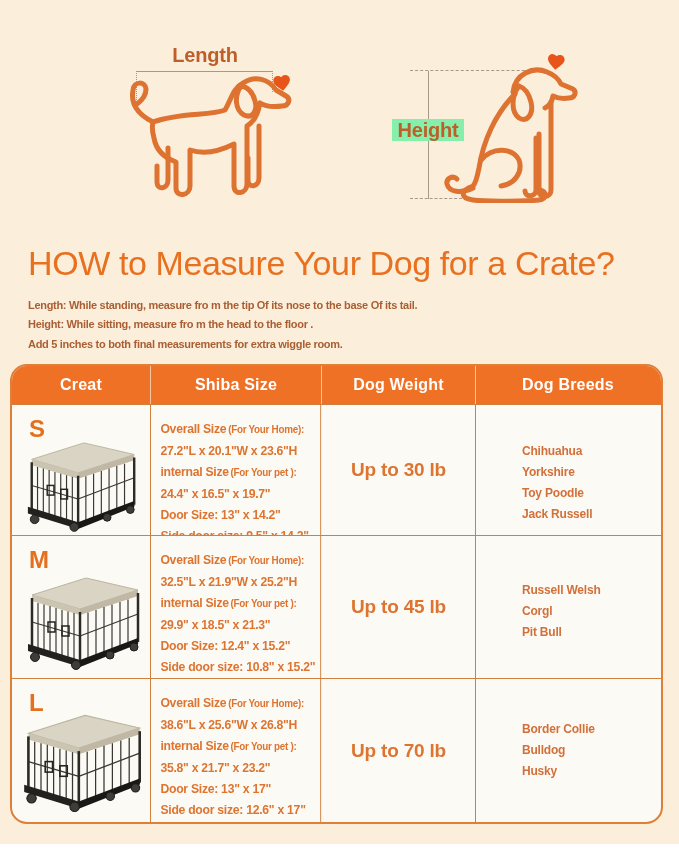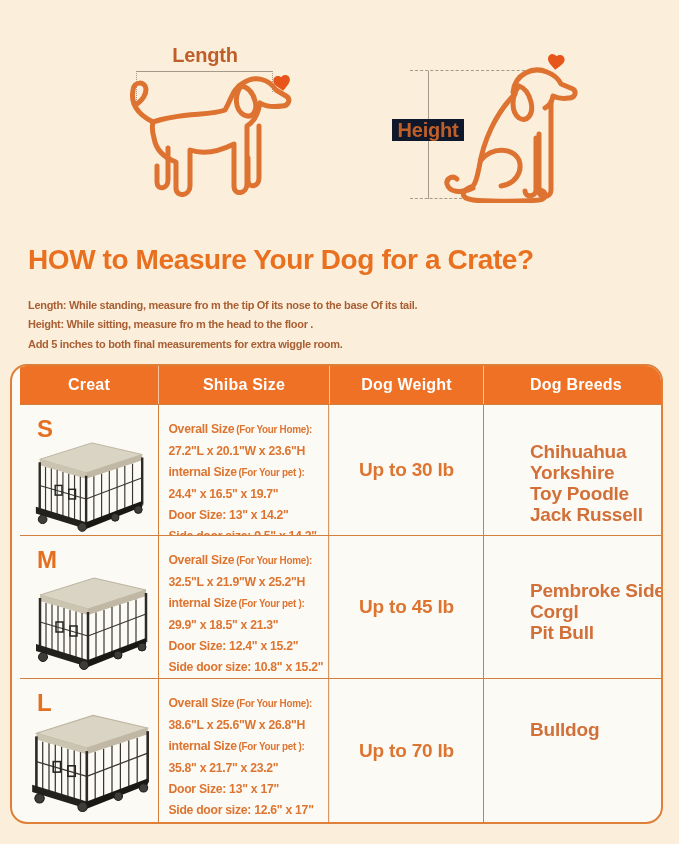--- a/index.html
+++ b/index.html
@@ -5,44 +5,44 @@
   html,body{margin:0;padding:0;}
   .page{
     position:relative; width:679px; height:844px;
     background:#FBEEDB; overflow:hidden;
     font-family:"Liberation Sans", sans-serif;
   }
   .meas-label{
     position:absolute; font-weight:bold; font-size:20px; color:#BE5F2A;
     text-align:center; letter-spacing:-0.2px;
   }
-  .hgt-label{background:#0f172a; z-index:3; line-height:22px;}
+  .hgt-label{background:#86efac; z-index:3; line-height:22px;}
   .mline{position:absolute; z-index:1;}
   .mline.solid-h{border-top:1.6px solid #A39A89;}
   .mline.solid-v{border-left:1.6px solid #A39A89;}
   .mline.dot-v{border-left:1.6px dotted #A39A89;}
   .mline.dash-h{border-top:1.6px dashed #A39A89;}
   .dog-svg{position:absolute; z-index:2;}
   .dog-svg path{fill:none; stroke:#DD7231; stroke-width:5; stroke-linecap:round; stroke-linejoin:round;}
   .heart{position:absolute; z-index:4;}
   
   .headline{
     position:absolute; left:28px; top:244px; margin:0;
-    font-size:28px; font-weight:bold; color:#E8701F; letter-spacing:-0.4px;
+    font-size:34px; font-weight:normal; color:#E8701F; letter-spacing:-0.4px;
   }
   .intro{position:absolute; left:28px; top:287px; width:640px;
     color:#A95F33; font-weight:bold; font-size:11px; letter-spacing:-0.3px; line-height:19.4px;margin-top:9px;}
   .intro div{white-space:nowrap;}
   
   .size-table{
     position:absolute; left:10px; top:364px; width:653px; height:460px;
     background:#FCFAF5; border:2.5px solid #DF8038; border-radius:17px;
     overflow:hidden; box-sizing:border-box;
   }
-  .trow{display:grid; grid-template-columns:139px 171px 154px 184px;margin-left:8px;}
+  .trow{display:grid; grid-template-columns:139px 171px 154px 184px;}
   .thead{height:38px; background:#EE7125;}
   .thead .hcell{
     display:flex; align-items:center; justify-content:center;
     color:#FFFFFF; font-weight:bold; font-size:16px; letter-spacing:0.2px;
     border-right:1.5px solid rgba(255,243,230,0.65);
   }
   .thead .hcell:last-child{border-right:none;}
   .tbody-row{border-top:1.5px solid #D07F3E;}
   .tbody-row:first-of-type{border-top:none;}
   .r1{height:130px;} .r2{height:142px;} .r3{height:143px;}
@@ -55,21 +55,21 @@
   .crate{position:absolute; left:12px; top:30px;}
   .size-cell{
     padding:13px 0 0 10px; color:#DD7430; font-weight:bold;
     font-size:13px; line-height:21px; letter-spacing:-0.3px;
     transform:scaleX(0.94); transform-origin:0 0; width:106%;
   }
   .sline{white-space:nowrap;}
   .sn{font-size:10.5px; margin-left:2px;}
   .weight-cell{display:flex; align-items:center; justify-content:center;
     color:#DD7430; font-weight:bold; font-size:19px; letter-spacing:-0.2px;}
-  .breeds-cell{color:#D2703A; font-weight:bold; font-size:19px; line-height:21px;
+  .breeds-cell{color:#D2703A; font-weight:bold; font-size:12px; line-height:21px;
     padding-left:46px; letter-spacing:-0.2px;}
   .pt1{padding-top:36px;} .pt2{padding-top:44px;} .pt3{padding-top:40px;}
 </style>
 </head>
 <body>
 
 <div class="page">
 
   <div>
 
@@ -232,21 +232,21 @@
       <div class="bcell size-cell">
         <div class="sline"><span>Overall Size</span><span class="sn">(For Your Home):</span></div>
         <div class="sline"><span>32.5"L x 21.9"W x 25.2"H</span></div>
         <div class="sline"><span>internal Size</span><span class="sn">(For Your pet ):</span></div>
         <div class="sline"><span>29.9" x 18.5" x 21.3"</span></div>
         <div class="sline"><span>Door Size: 12.4" x 15.2"</span></div>
         <div class="sline"><span>Side door size: 10.8" x 15.2"</span></div>
       </div>
       <div class="bcell weight-cell">Up to 45 lb</div>
       <div class="bcell breeds-cell pt2">
-        <div>Pembroke Side</div>
+        <div>Russell Welsh</div>
         <div>Corgl</div>
         <div>Pit Bull</div>
       </div>
     </div>
 
     <div class="trow tbody-row r3">
       <div class="bcell">
         <span class="letter">L</span>
         <svg class="crate" style="left:8px;top:28px;" width="126" height="105" viewBox="0 0 120 100">
           <polygon points="8,25 62,8 114,20 56,39" fill="#DAD4C4" stroke="#BCB4A1" stroke-width="1"></polygon>
@@ -292,18 +292,20 @@
       <div class="bcell size-cell">
         <div class="sline"><span>Overall Size</span><span class="sn">(For Your Home):</span></div>
         <div class="sline"><span>38.6"L x 25.6"W x 26.8"H</span></div>
         <div class="sline"><span>internal Size</span><span class="sn">(For Your pet ):</span></div>
         <div class="sline"><span>35.8" x 21.7" x 23.2"</span></div>
         <div class="sline"><span>Door Size: 13" x 17"</span></div>
         <div class="sline"><span>Side door size: 12.6" x 17"</span></div>
       </div>
       <div class="bcell weight-cell">Up to 70 lb</div>
       <div class="bcell breeds-cell pt3">
+        <div>Border Collie</div>
         <div>Bulldog</div>
+        <div>Husky</div>
       </div>
     </div>
 
   </div>
 </div>
 
 </body></html>

